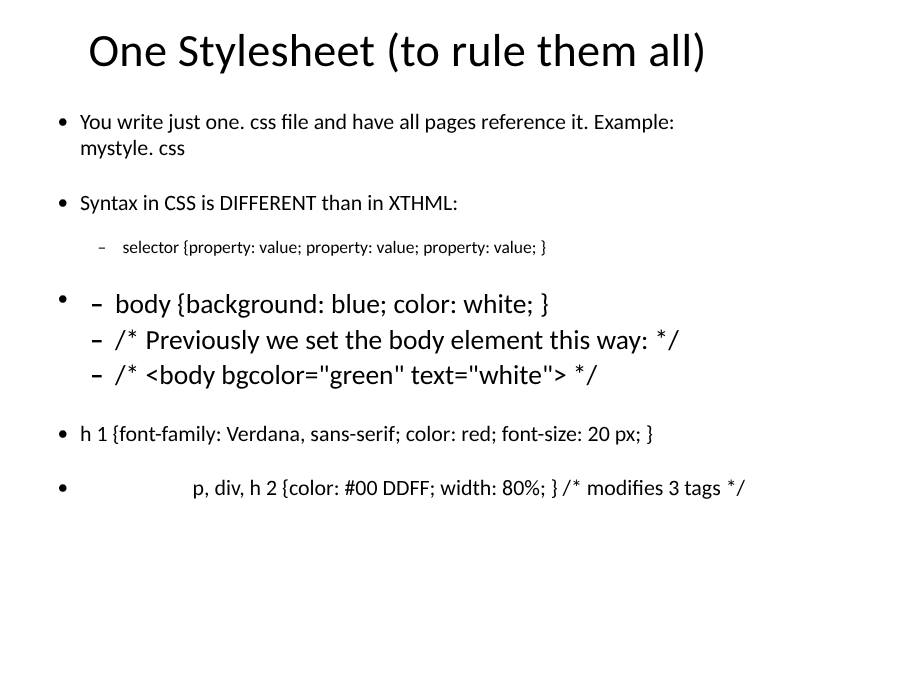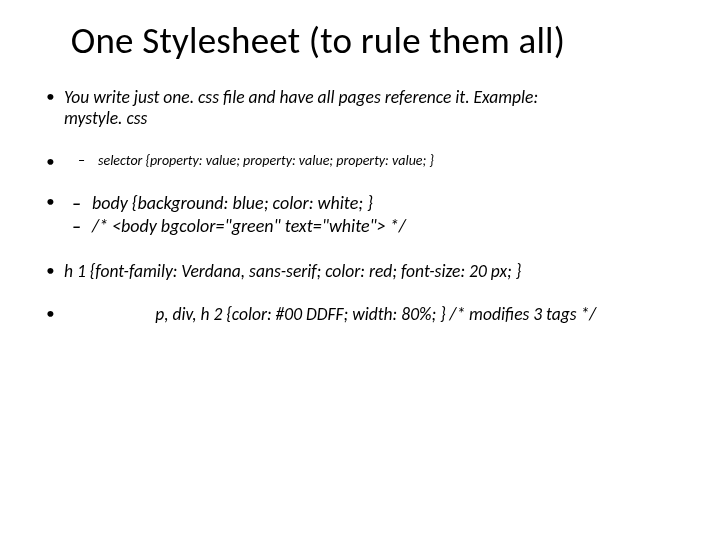--- a/index.html
+++ b/index.html
@@ -22,21 +22,20 @@
     text-align: center;
     font-size: 37px;
     font-weight: 400;
     margin: 0 0 24px 0;
     letter-spacing: 0.2px;
   }
   ul.lvl1 {
     list-style: none;
     margin: 0;
     padding: 0;
-    font-style: italic;
   }
   ul.lvl1 > li {
     position: relative;
     padding-left: 24px;
     font-size: 17.5px;
     line-height: 1.22;
     margin-bottom: 22px;
   }
   ul.lvl1 > li::before {
     content: "•";
@@ -47,21 +46,21 @@
     color: #000;
   }
   ul.lvl2 {
     list-style: none;
     margin: 4px 0 0 0;
     padding: 0;
   }
   ul.lvl2 > li {
     position: relative;
     padding-left: 28px;
-    font-size: 18px;
+    font-size: 22px;
     line-height: 1.3;
   }
   ul.lvl2 > li::before {
     content: "–";
     position: absolute;
     left: 8px;
     top: 0;
     font-weight: 600;
   }
   ul.lvl2.small > li {
@@ -81,31 +80,35 @@
 
   <h1 class="title">One Stylesheet (to rule them all)</h1>
 
   <ul class="lvl1">
 
     <li class="b1">
       <span>You write just one. css file and have all pages reference it.  Example: mystyle. css</span>
     </li>
 
     <li>
+      <span>Syntax in CSS is DIFFERENT than in XTHML:</span>
       <ul class="lvl2 small">
         <li>
           <span>selector {property: value; property: value; property: value; }</span>
         </li>
       </ul>
     </li>
 
     <li>
       <ul class="lvl2">
         <li>
           <span>body {background: blue; color: white; }</span>
+        </li>
+        <li>
+          <span>/* Previously we set the body element this way: */</span>
         </li>
         <li>
           <span>/* &lt;body bgcolor="green" text="white"&gt; */</span>
         </li>
       </ul>
     </li>
 
     <li>
       <span>h 1 {font-family: Verdana, sans-serif; color: red; font-size: 20 px; }</span>
     </li>

